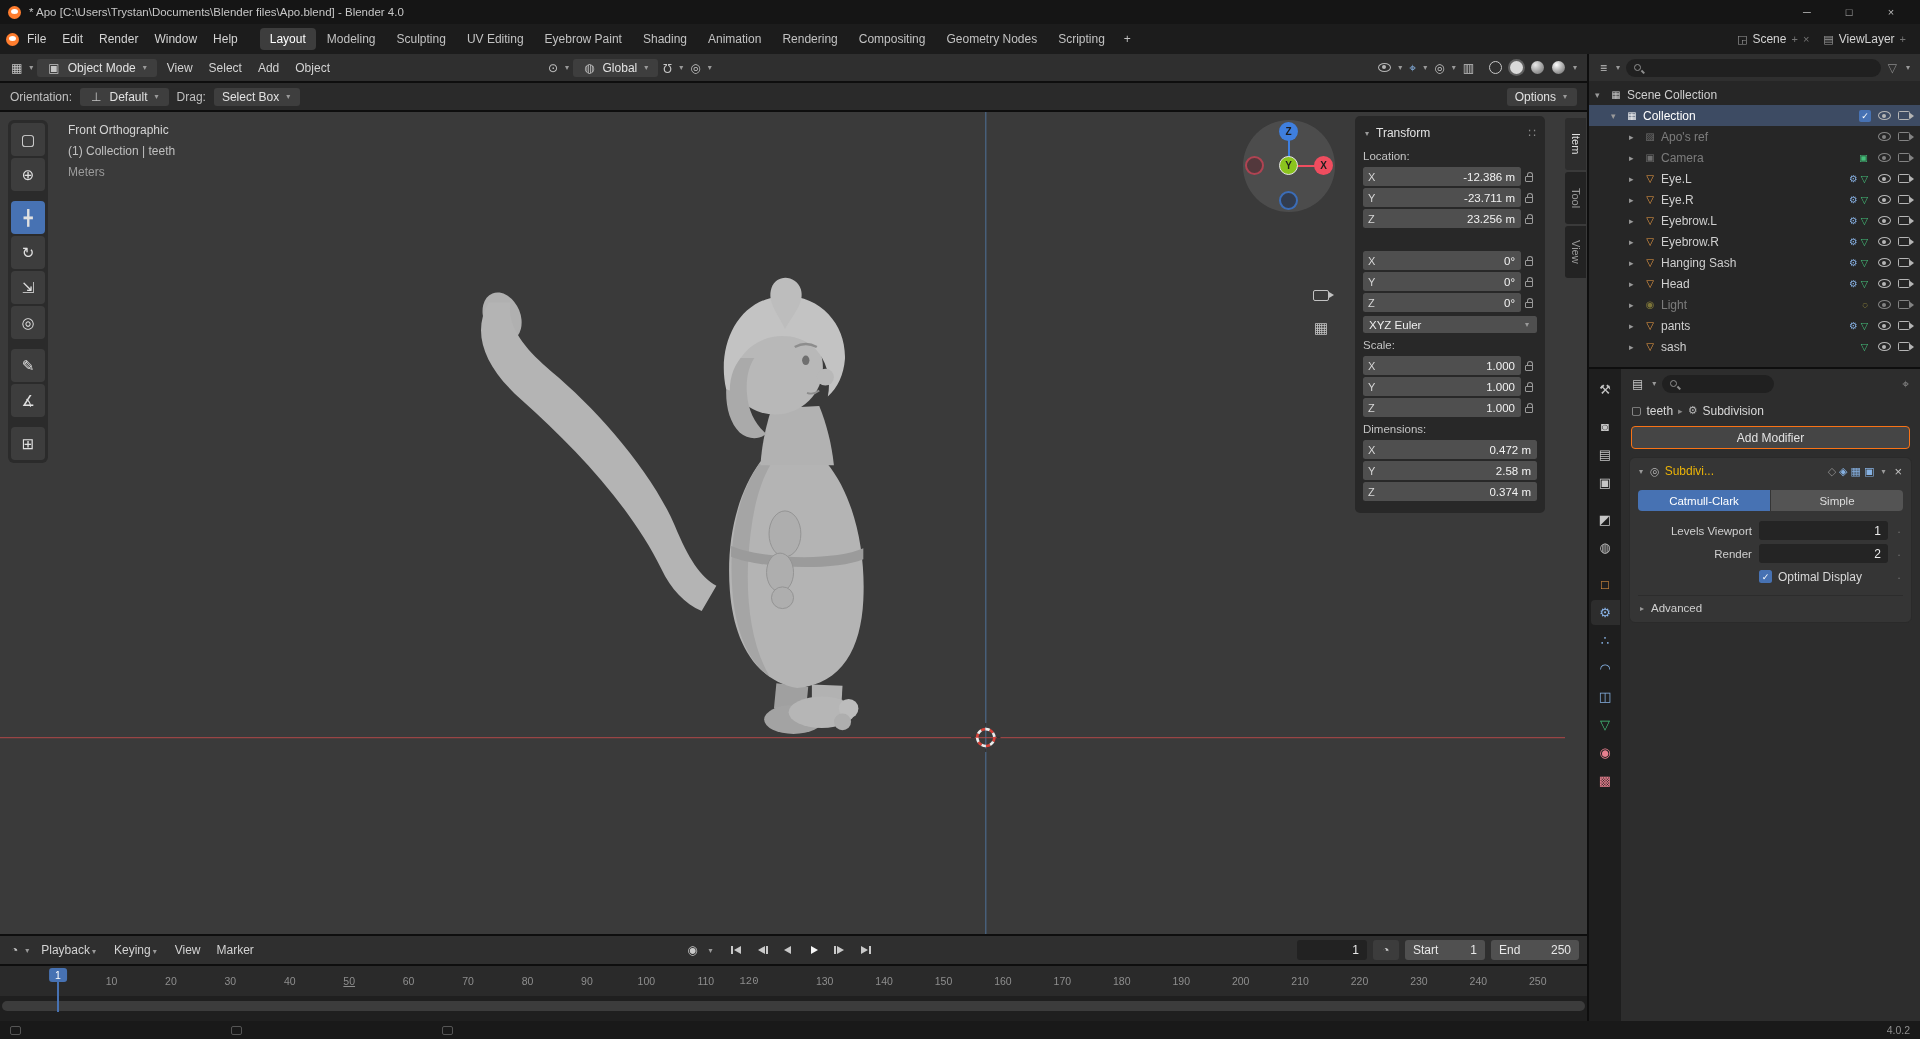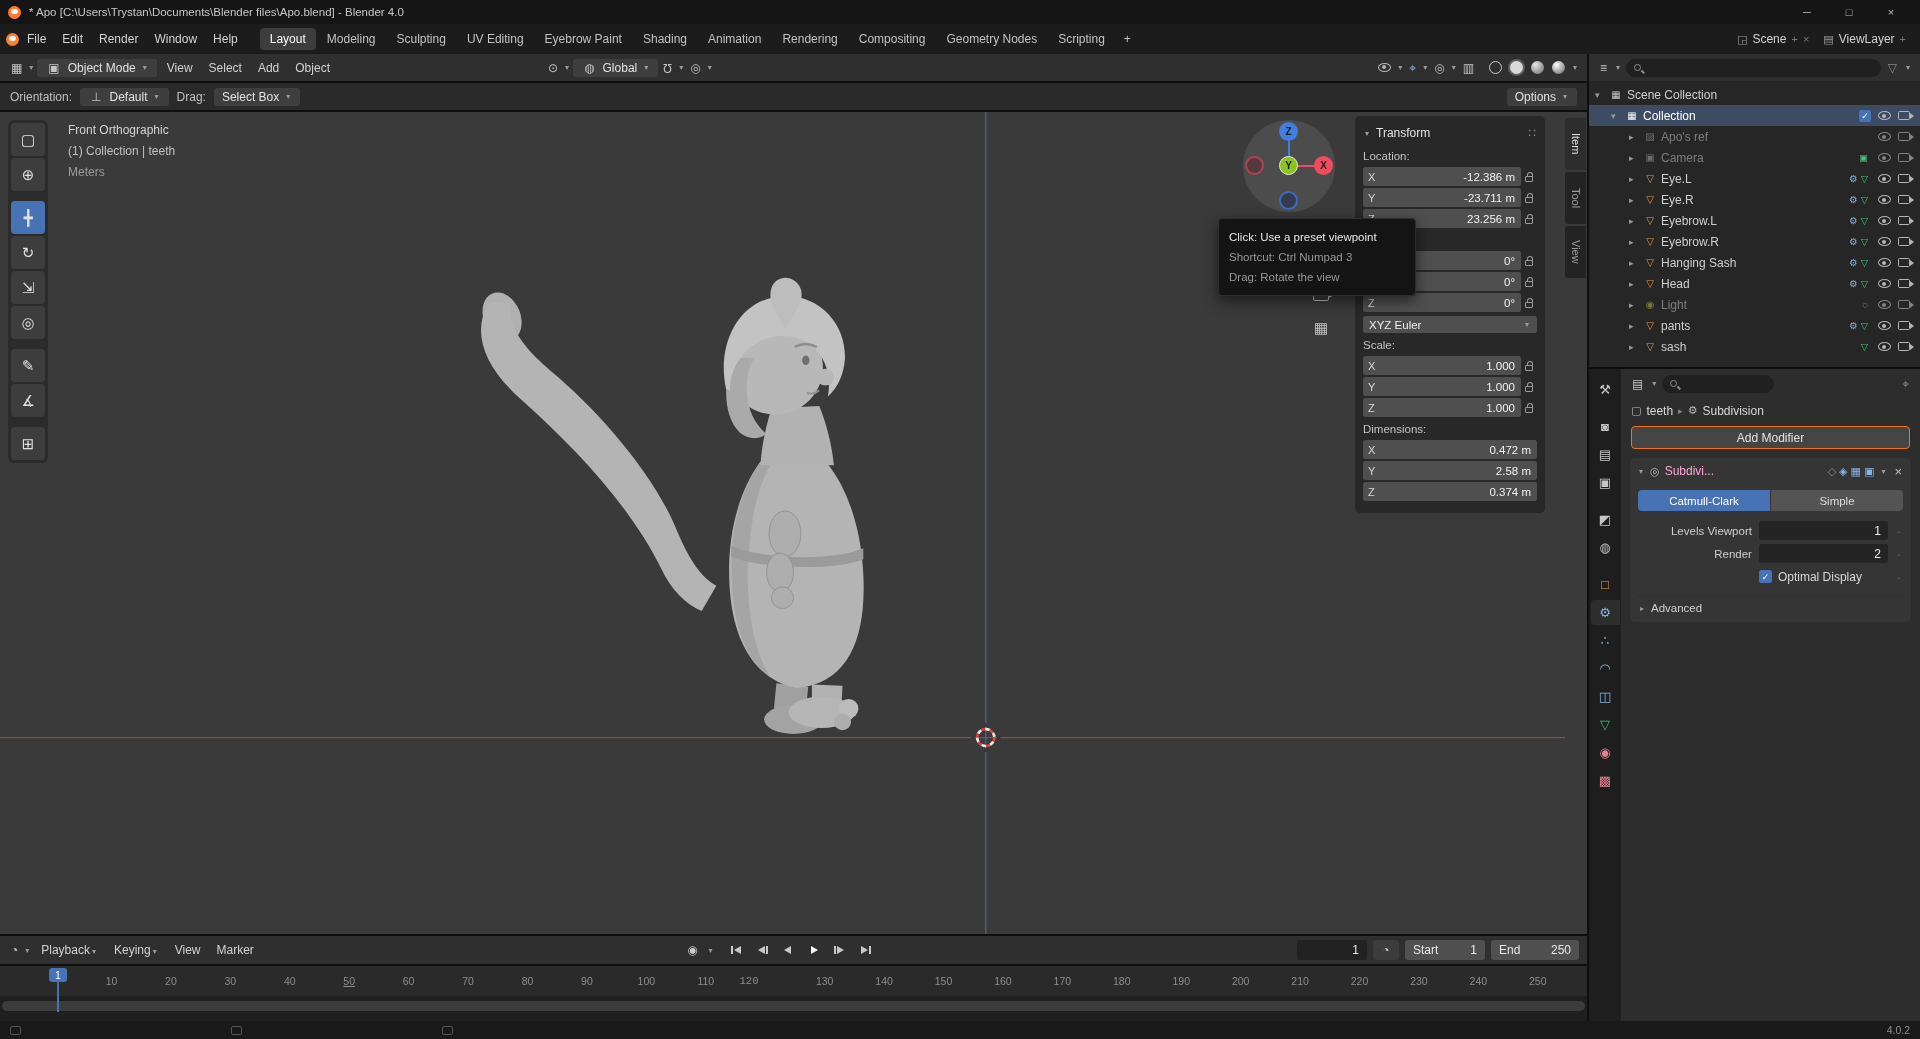--- a/index.html
+++ b/index.html
@@ -156,21 +156,21 @@
   .ptab.active{background:#2d2d2d}
   .ptab.pgap{margin-top:9px}
   .prop-main{flex:1;display:flex;flex-direction:column;min-width:0}
   .prop-header{height:29px;display:flex;align-items:center;padding:0 8px;gap:4px;flex:none}
   .breadcrumb{height:25px;display:flex;align-items:center;gap:5px;padding:0 10px;color:#d8d8d8;flex:none}
   .bico{color:#b9b9b9;font-size:11px}
   .bsep{color:#8a8a8a;font-size:9px}
   .addmod{margin:3px 10px 6px;height:23px;background:#454545;border:1px solid #f97316;border-radius:4px;display:flex;align-items:center;justify-content:center;color:#e3e3e3;flex:none}
   .modpanel{margin:2px 8px;background:#353535;border:1px solid #2a2a2a;border-radius:6px;overflow:hidden;flex:none}
   .mod-header{height:26px;display:flex;align-items:center;gap:5px;padding:0 7px}
-  .modname{color:#f9a8d4;max-width:70px;overflow:hidden;white-space:nowrap}
+  .modname{color:#eab308;max-width:70px;overflow:hidden;white-space:nowrap}
   .modtoggles{display:flex;gap:3px;margin-left:auto}
   .mtg{font-size:11px;color:#86b1e2}
   .mtg.dim2{color:#8d8d8d}
   .modx{font-size:13px;color:#c2c2c2;padding:0 2px}
   .mod-body{padding:4px 8px 8px}
   .seg{display:flex;gap:1px;height:21px;border-radius:4px;overflow:hidden;margin:2px 0 8px}
   .seg-btn{flex:1;background:#545454;display:flex;align-items:center;justify-content:center;font-size:11.5px;color:#ddd}
   .seg-btn.active{background:#4772b3;color:#fff}
   .mrow{display:flex;align-items:center;height:23px;gap:7px}
   .mlabel{width:43%;text-align:right;color:#cfcfcf;font-size:11.5px;flex:none}
@@ -528,25 +528,20 @@
               </div>
             </div>
         </div>
 
         <div id="side-tabs">
             <div class="side-tab active">Item</div>
             <div class="side-tab">Tool</div>
             <div class="side-tab">View</div>
           </div>
 
-        <div class="vtooltip">
-          <div class="tt1">Click: Use a preset viewpoint</div>
-          <div class="tt2">Shortcut: Ctrl Numpad 3</div>
-          <div class="tt3">Drag: Rotate the view</div>
-        </div>
       </div>
 
       <div class="tl-header">
         <div class="tl-left">
           <span class="hico">◔</span>
           <span class="chev">▾</span>
           <div id="tl-menus">
               <div class="menu-item">Playback<span class="chev">▾</span></div>
               <div class="menu-item">Keying<span class="chev">▾</span></div>
               <div class="menu-item">View</div>

